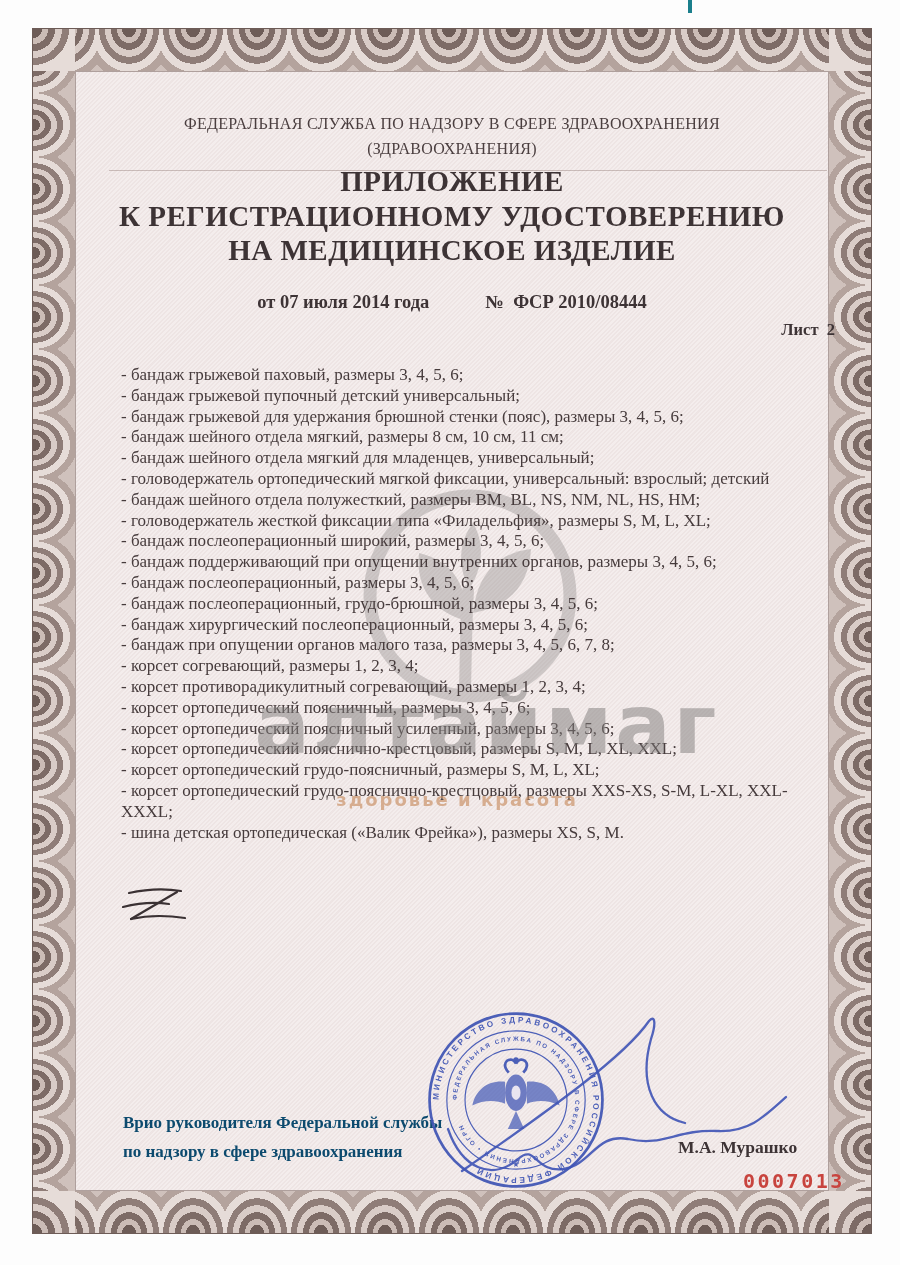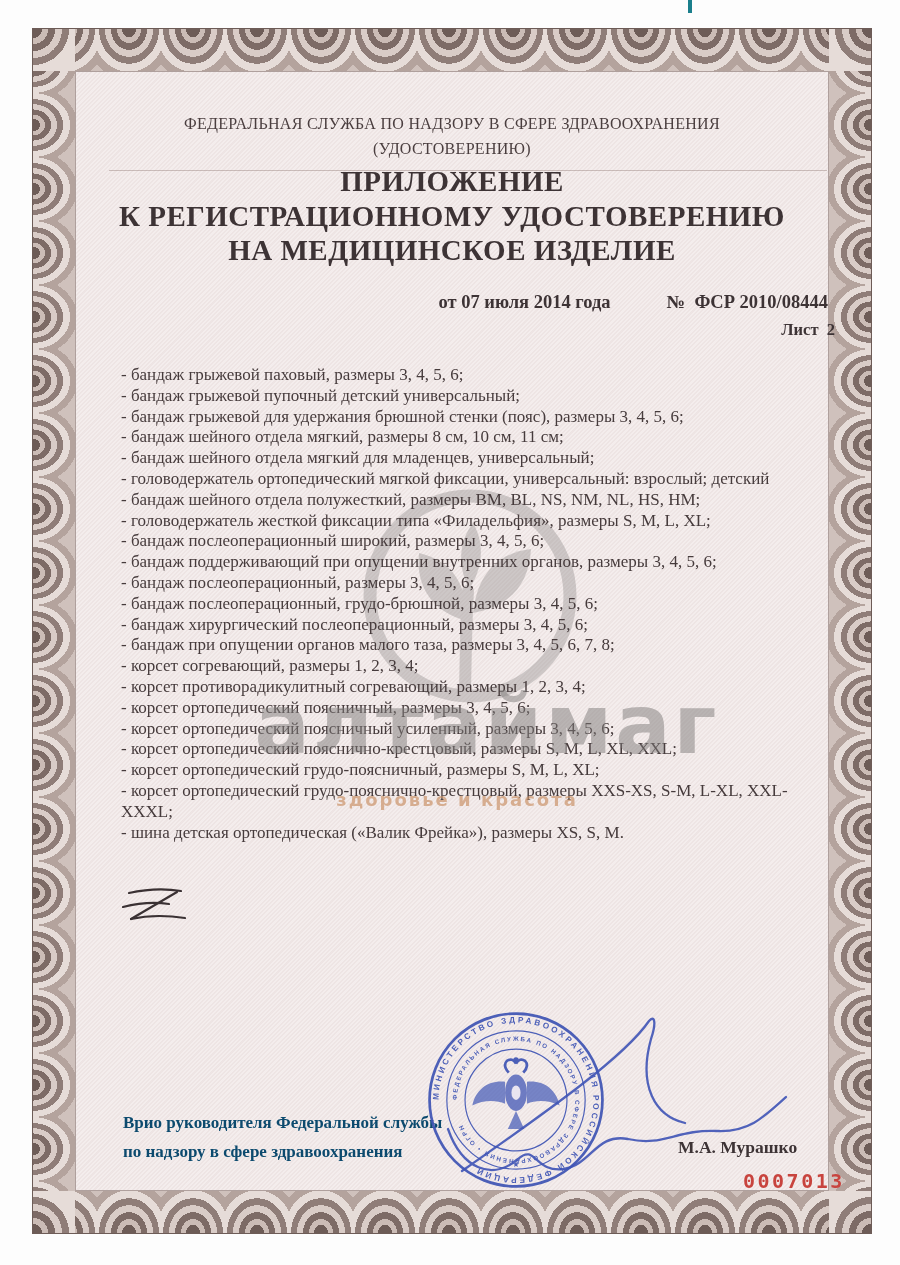--- a/index.html
+++ b/index.html
@@ -47,21 +47,21 @@
     background:repeating-linear-gradient(135deg, rgba(255,255,255,.20) 0 1.5px, rgba(216,198,200,.13) 1.5px 3px);}
 
   
   .abs{position:absolute;}
   .pre{white-space:pre;}
   .agency{top:82px;left:43px;right:43px;text-align:center;font-size:16px;line-height:25px;
           color:#4a3e3f;letter-spacing:.3px;z-index:2;}
   .sep{top:141px;left:76px;width:718px;height:1px;background:rgba(150,128,124,.45);z-index:2;}
   .title{top:135px;left:43px;right:43px;text-align:center;font-weight:bold;font-size:29px;
          line-height:34.5px;color:#3d3335;letter-spacing:.5px;z-index:2;}
-  .daterow{top:263px;left:43px;right:43px;display:flex;justify-content:flex-end;gap:56px;
+  .daterow{top:263px;left:43px;right:43px;display:flex;justify-content:center;gap:56px;
            font-weight:bold;font-size:18.5px;color:#3d3335;z-index:2;}
   .sheet{top:291px;right:36px;font-weight:bold;font-size:16.5px;color:#3d3335;z-index:2;}
   .list{top:336px;left:88px;width:692px;font-size:17px;line-height:20.8px;color:#463b3c;z-index:2;}
   .list-item{min-height:20.8px;}
   .zmark{top:856px;left:86px;z-index:2;}
 
   
   .wm-logo{top:442px;left:312px;z-index:1;opacity:.34;}
   .wm-brand{top:648px;left:0;right:0;text-align:center;transform:translateX(35px);
             font-family:"DejaVu Sans", sans-serif;font-weight:bold;font-size:82px;
@@ -94,21 +94,21 @@
     <div class="b b-right"></div>
     <div class="corner c-tl"></div>
     <div class="corner c-tr"></div>
     <div class="corner c-bl"></div>
     <div class="corner c-br"></div>
     <div class="inner-frame"></div>
     <div class="texture"></div>
 
     <div class="abs agency">
       <div>ФЕДЕРАЛЬНАЯ СЛУЖБА ПО НАДЗОРУ В СФЕРЕ ЗДРАВООХРАНЕНИЯ</div>
-      <div>(УДОСТОВЕРЕНИЮ)</div>
+      <div>(ЗДРАВООХРАНЕНИЯ)</div>
     </div>
     <div class="abs sep"></div>
 
     <div class="abs title">
       <div>ПРИЛОЖЕНИЕ</div>
       <div>К РЕГИСТРАЦИОННОМУ УДОСТОВЕРЕНИЮ</div>
       <div>НА МЕДИЦИНСКОЕ ИЗДЕЛИЕ</div>
     </div>
 
     <div class="abs daterow">

